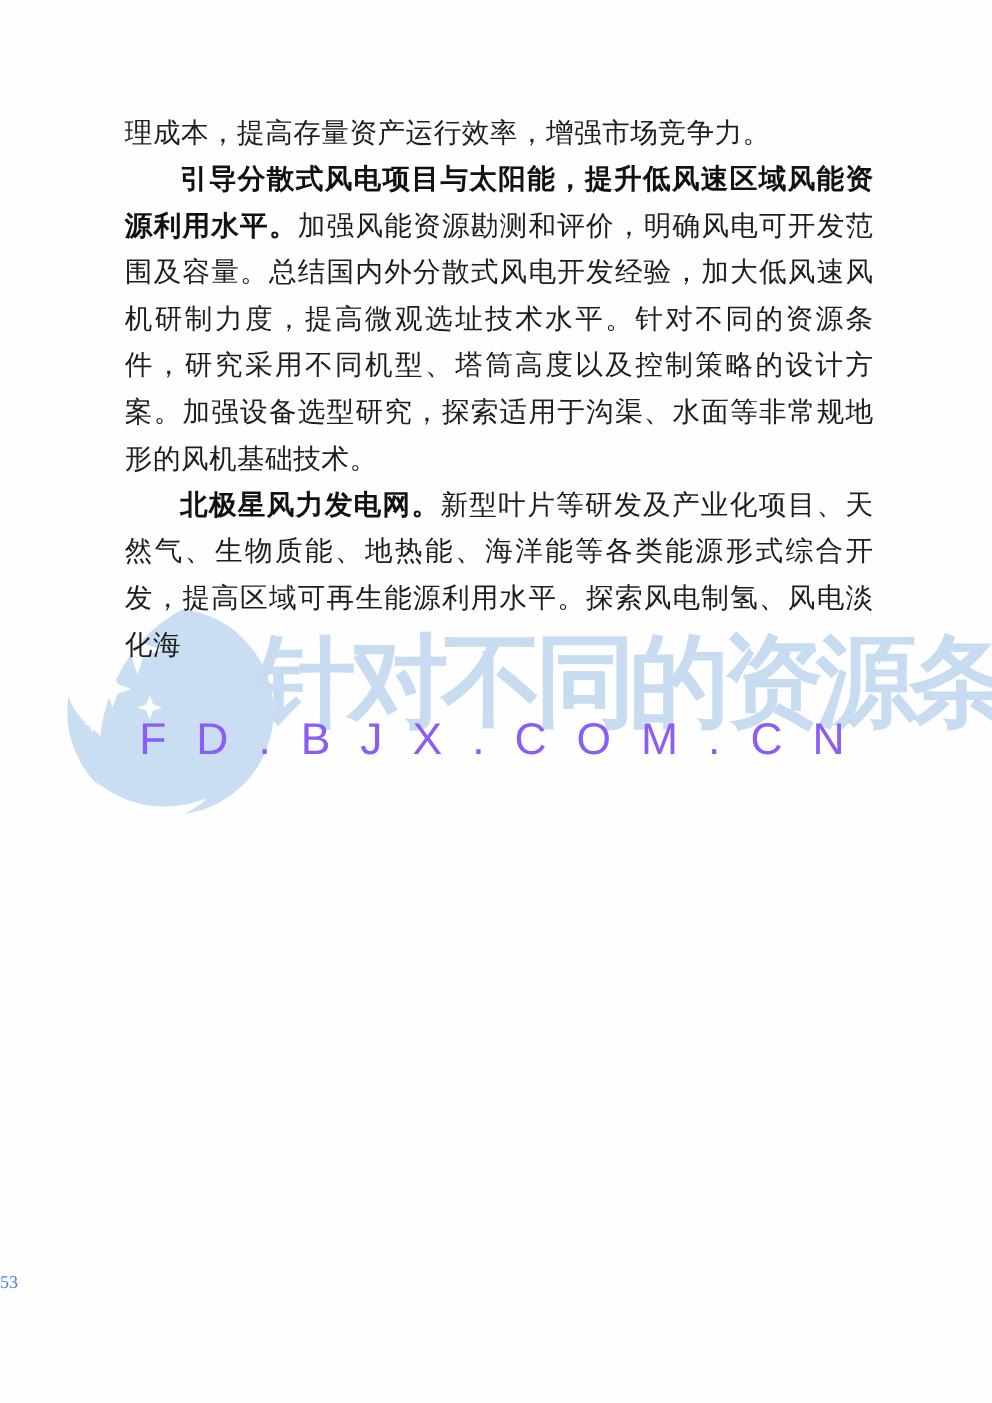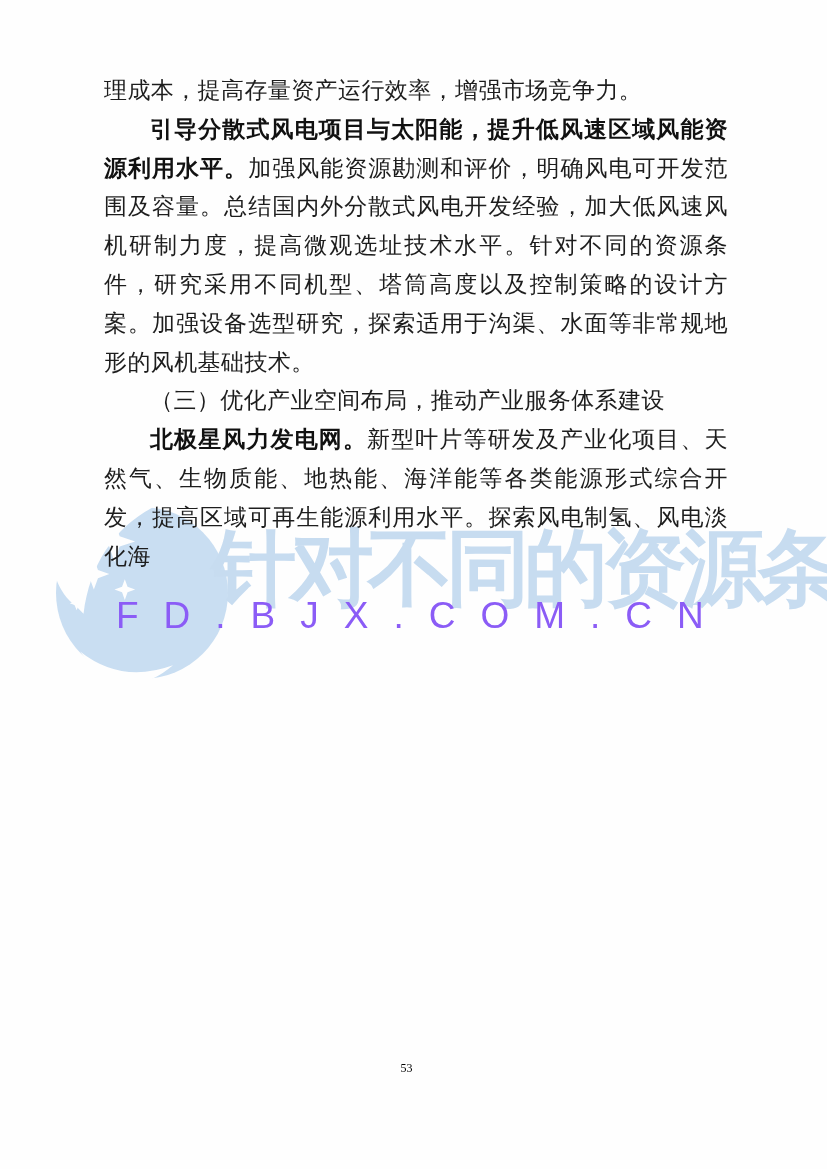--- a/index.html
+++ b/index.html
@@ -34,38 +34,38 @@
     font-family:"Liberation Sans","DejaVu Sans",sans-serif;
     font-size:37px;line-height:44px;
     font-weight:400;
     letter-spacing:25px;
     color:#8b5cf6;
     white-space:nowrap;
   }
   
   #content{
     position:relative;z-index:1;
-    padding:72px 99px 0 104px;
+    padding:92px 99px 0 104px;
     color:#1d1d1d;
   }
   .para{
     margin:0;
     font-size:23px;
     line-height:38.8px;
     text-align:justify;
     text-justify:inter-character;
     letter-spacing:0.4px;
   }
   .para.indent{ text-indent:2em; }
   .run.bold{ font-weight:bold; color:#111; }
   #page-number{
     position:absolute;z-index:1;
     left:0;right:14px;top:1061px;
-    text-align:center;
-    font-size:12px;color:#000000;
+    text-align:left;
+    font-size:15px;color:#3b82f6;
     font-family:"Liberation Serif","DejaVu Serif",serif;
   }
 </style>
 </head>
 <body>
 
 <div id="page">
 
   <div id="watermark">
     <svg id="wm-logo" viewBox="0 0 100 100" aria-hidden="true">
@@ -79,19 +79,18 @@
       <path d="M40 42 L41.6 46.4 L46 48 L41.6 49.6 L40 54 L38.4 49.6 L34 48 L38.4 46.4 Z" fill="#fefefe"></path>
       <path d="M12 52 L13.2 55 L16 56 L13.2 57 L12 60 L10.8 57 L8 56 L10.8 55 Z" fill="#fefefe"></path>
     </svg>
     <div id="wm-title">针对不同的资源条件</div>
     <div id="wm-url">FD.BJX.COM.CN</div>
   </div>
 
   <div id="content">
       <p class="para"><span class="run">理成本，提高存量资产运行效率，增强市场竞争力。</span></p>
       <p class="para indent"><span class="run bold">引导分散式风电项目与太阳能，提升低风速区域风能资源利用水平。</span><span class="run">加强风能资源勘测和评价，明确风电可开发范围及容量。总结国内外分散式风电开发经验，加大低风速风机研制力度，提高微观选址技术水平。针对不同的资源条件，研究采用不同机型、塔筒高度以及控制策略的设计方案。加强设备选型研究，探索适用于沟渠、水面等非常规地形的风机基础技术。</span></p>
-      <p class="para indent"><span class="run">（三）优化产业空间布局，推动产业服务体系建设</span></p>
       <p class="para indent"><span class="run bold">北极星风力发电网。</span><span class="run">新型叶片等研发及产业化项目、天然气、生物质能、地热能、海洋能等各类能源形式综合开发，提高区域可再生能源利用水平。探索风电制氢、风电淡化海</span></p>
     </div>
 
   <div id="page-number">53</div>
 
 </div>
 
 </body></html>

